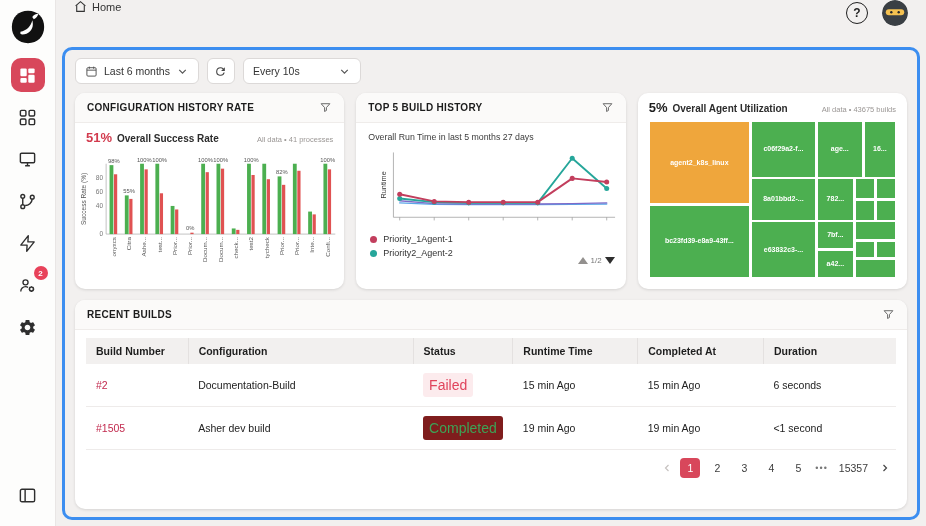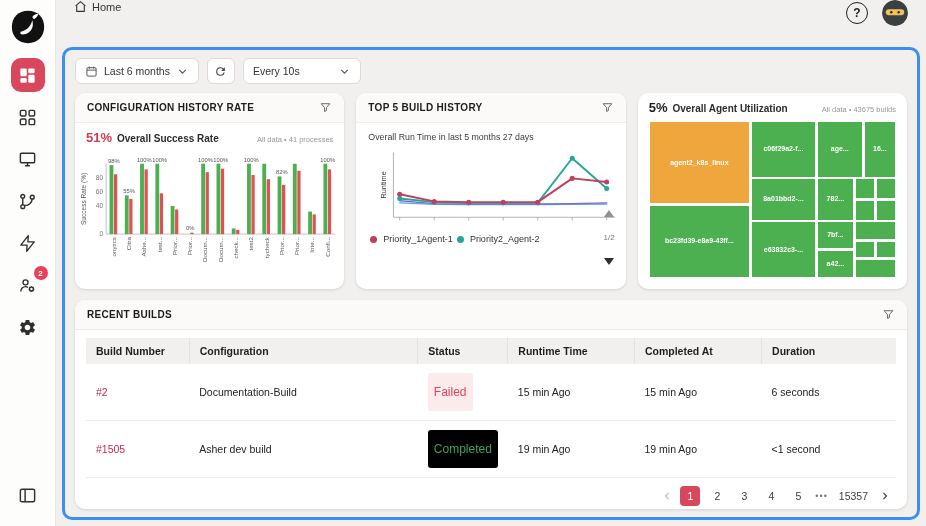--- a/index.html
+++ b/index.html
@@ -44,41 +44,41 @@
   .stat-value.red{color:#d23b4e}
   .stat-label{font-size:10px;font-weight:bold;color:#2c2c2c}
   .stat-meta{margin-left:auto;font-size:7.5px;color:#9b9795;white-space:nowrap}
   .chart-wrap{flex:1;padding:0 4px}
   .chart-wrap svg{width:100%;height:100%}
 
   .subtitle{font-size:8.8px;color:#3b3b3b;padding:9px 12px 0}
   .history-body{flex:1;display:flex;flex-direction:column;position:relative}
   .line-wrap{height:92px;padding:0 6px}
   .line-wrap svg{width:100%;height:100%}
-  .legend{padding:0 14px 10px;display:flex;flex-direction:row;gap:4px}
+  .legend{padding:0 14px 10px;display:flex;flex-direction:column;gap:4px}
   .legend-item{display:flex;align-items:center;gap:6px;font-size:9px;color:#333;cursor:pointer}
   .legend-dot{width:7px;height:7px;border-radius:50%;flex:none}
-  .pager{position:absolute;right:11px;bottom:24px;display:flex;flex-direction:column;align-items:center;gap:16px;font-size:8px;color:#777}
+  .pager{position:absolute;right:11px;bottom:24px;display:flex;flex-direction:row;align-items:center;gap:3px;font-size:8px;color:#777}
   .tri-up{width:0;height:0;border-left:5px solid transparent;border-right:5px solid transparent;border-bottom:7px solid #93908e;cursor:pointer}
   .tri-down{width:0;height:0;border-left:5px solid transparent;border-right:5px solid transparent;border-top:7px solid #2e2e2e;cursor:pointer}
 
   .treemap{flex:1;margin:6px 11px 11px;position:relative}
   .tile{position:absolute;border:1px solid #fff;display:flex;align-items:center;justify-content:center;overflow:hidden;cursor:pointer}
   .tile span{font-size:7px;font-weight:bold;color:#fff;text-align:center;padding:0 2px;word-break:break-all;line-height:1.15}
 
   
   .recent-card{margin-top:11px;flex:1;min-height:0}
   .recent-card table{width:calc(100% - 22px);margin:8px 11px 0;border-collapse:collapse;font-size:10.5px}
   thead th{background:#f2f0ef;text-align:left;font-weight:bold;padding:7px 10px;border-right:1px solid #e4e1e0;cursor:pointer;color:#1e1e1e}
   thead th:last-child{border-right:none}
   tbody td{padding:9px 10px;border-bottom:1px solid #eeebea;color:#222}
   .build-link{color:#c22a4e;cursor:pointer}
-  .status-badge{display:inline-block;padding:12px 6px;border-radius:3px;font-size:12px}
+  .status-badge{display:inline-block;padding:4px 6px;border-radius:3px;font-size:14px}
   .status-badge.failed{color:#e0445c;background:#fcebed}
-  .status-badge.completed{color:#3da356;background:#000000}
+  .status-badge.completed{color:#3da356;background:#7f1d1d}
   .pagination{display:flex;justify-content:flex-end;align-items:center;gap:7px;padding:8px 16px 0;font-size:10.5px;color:#3c3c3c}
   .page{min-width:20px;height:20px;display:flex;align-items:center;justify-content:center;cursor:pointer;border-radius:4px;padding:0 4px}
   .page.active{background:#d8475b;color:#fff}
   .page-ellipsis{letter-spacing:1px;font-size:9px;color:#777;cursor:pointer}
   .page-arrow{cursor:pointer;color:#444;display:flex}
   .page-arrow.disabled{color:#c6c2c0}
   .page-arrow svg{width:12px;height:12px}
 </style>
 </head>
 <body>

